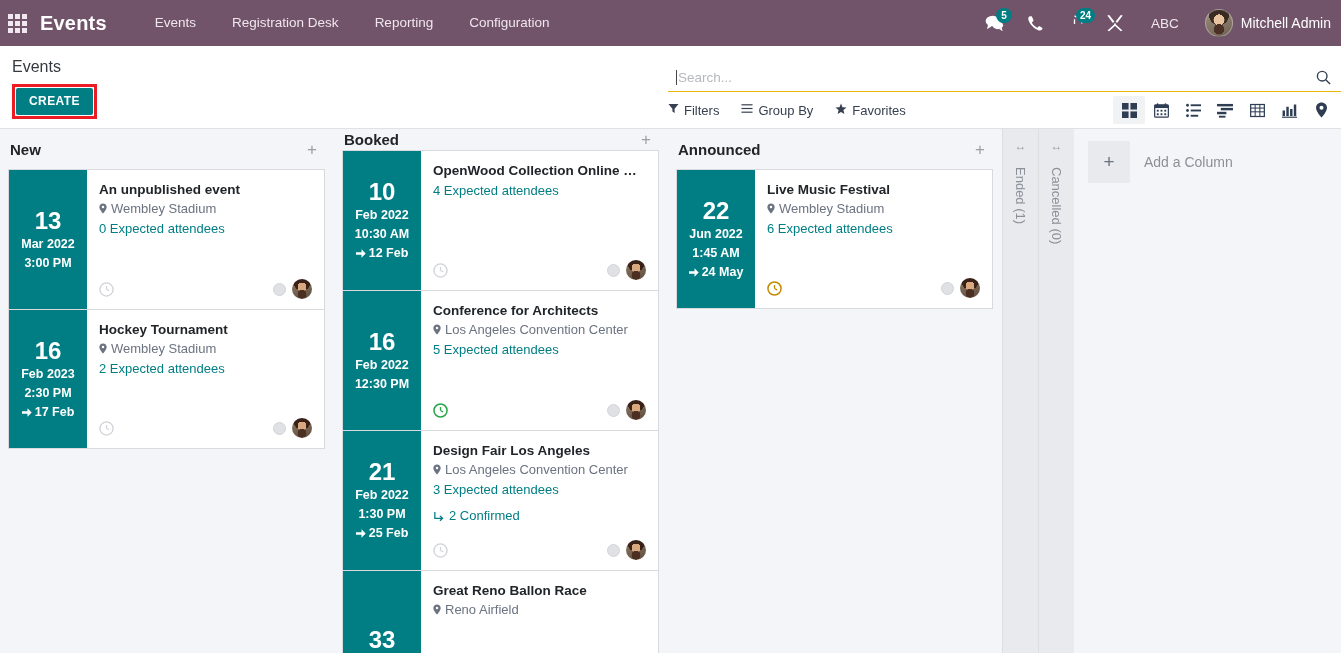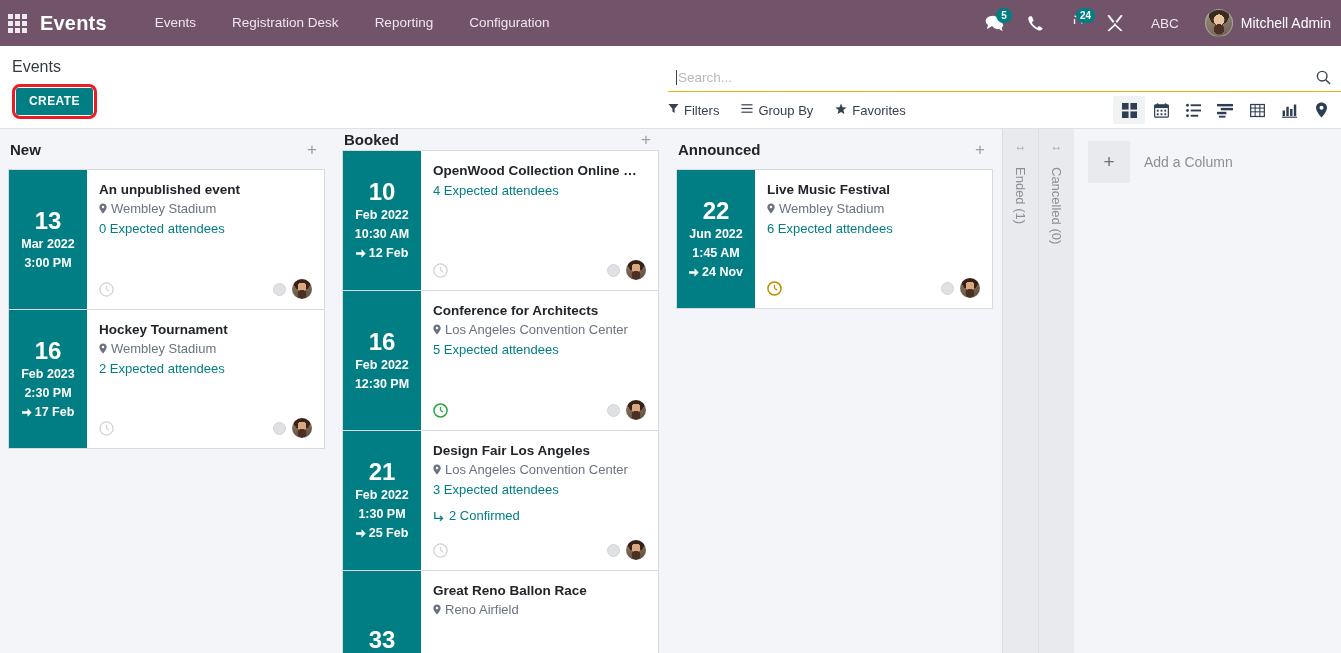--- a/index.html
+++ b/index.html
@@ -122,21 +122,21 @@
   .breadcrumb {
     font-size: 16px;
     color: #343a40;
     line-height: 22px;
     margin-bottom: 6px;
   }
   .create-wrap {
     display: inline-block;
     border: 3px solid #ec1c24;
     padding: 1px;
-    border-radius: 8px;
+    border-radius: 0;
   }
   .btn-create {
     background: #017e84;
     color: #ffffff;
     border: none;
     font-size: 12px;
     font-weight: bold;
     letter-spacing: .4px;
     padding: 6px 13px 7px;
     border-radius: 2px;
@@ -766,21 +766,21 @@
     <div class="kcards">
       <div class="kcard">
         <div class="kdate">
           <div class="d-day">22</div>
           <div class="d-month">Jun 2022</div>
           <div class="d-time">1:45 AM</div>
           <div class="d-end">
             <svg width="10" height="9" viewBox="0 0 12 10" fill="#ffffff">
                 <path d="M6.6 0 L11.6 5 L6.6 10 L6.6 6.6 L0 6.6 L0 3.4 L6.6 3.4 Z"></path>
               </svg>
-            <span>24 Nov</span>
+            <span>24 May</span>
           </div>
         </div>
         <div class="kbody">
           <div class="kname">Live Music Festival</div>
           <div class="kloc">
             <svg width="8" height="11" viewBox="0 0 12 16" fill="#6b7280">
                 <path d="M6 0.4 C2.9 0.4 0.5 2.8 0.5 5.8 C0.5 9.8 6 15.6 6 15.6 C6 15.6 11.5 9.8 11.5 5.8 C11.5 2.8 9.1 0.4 6 0.4 Z"></path>
                 <circle cx="6" cy="5.7" r="1.9" fill="#ffffff"></circle>
               </svg>
             <span>Wembley Stadium</span>

